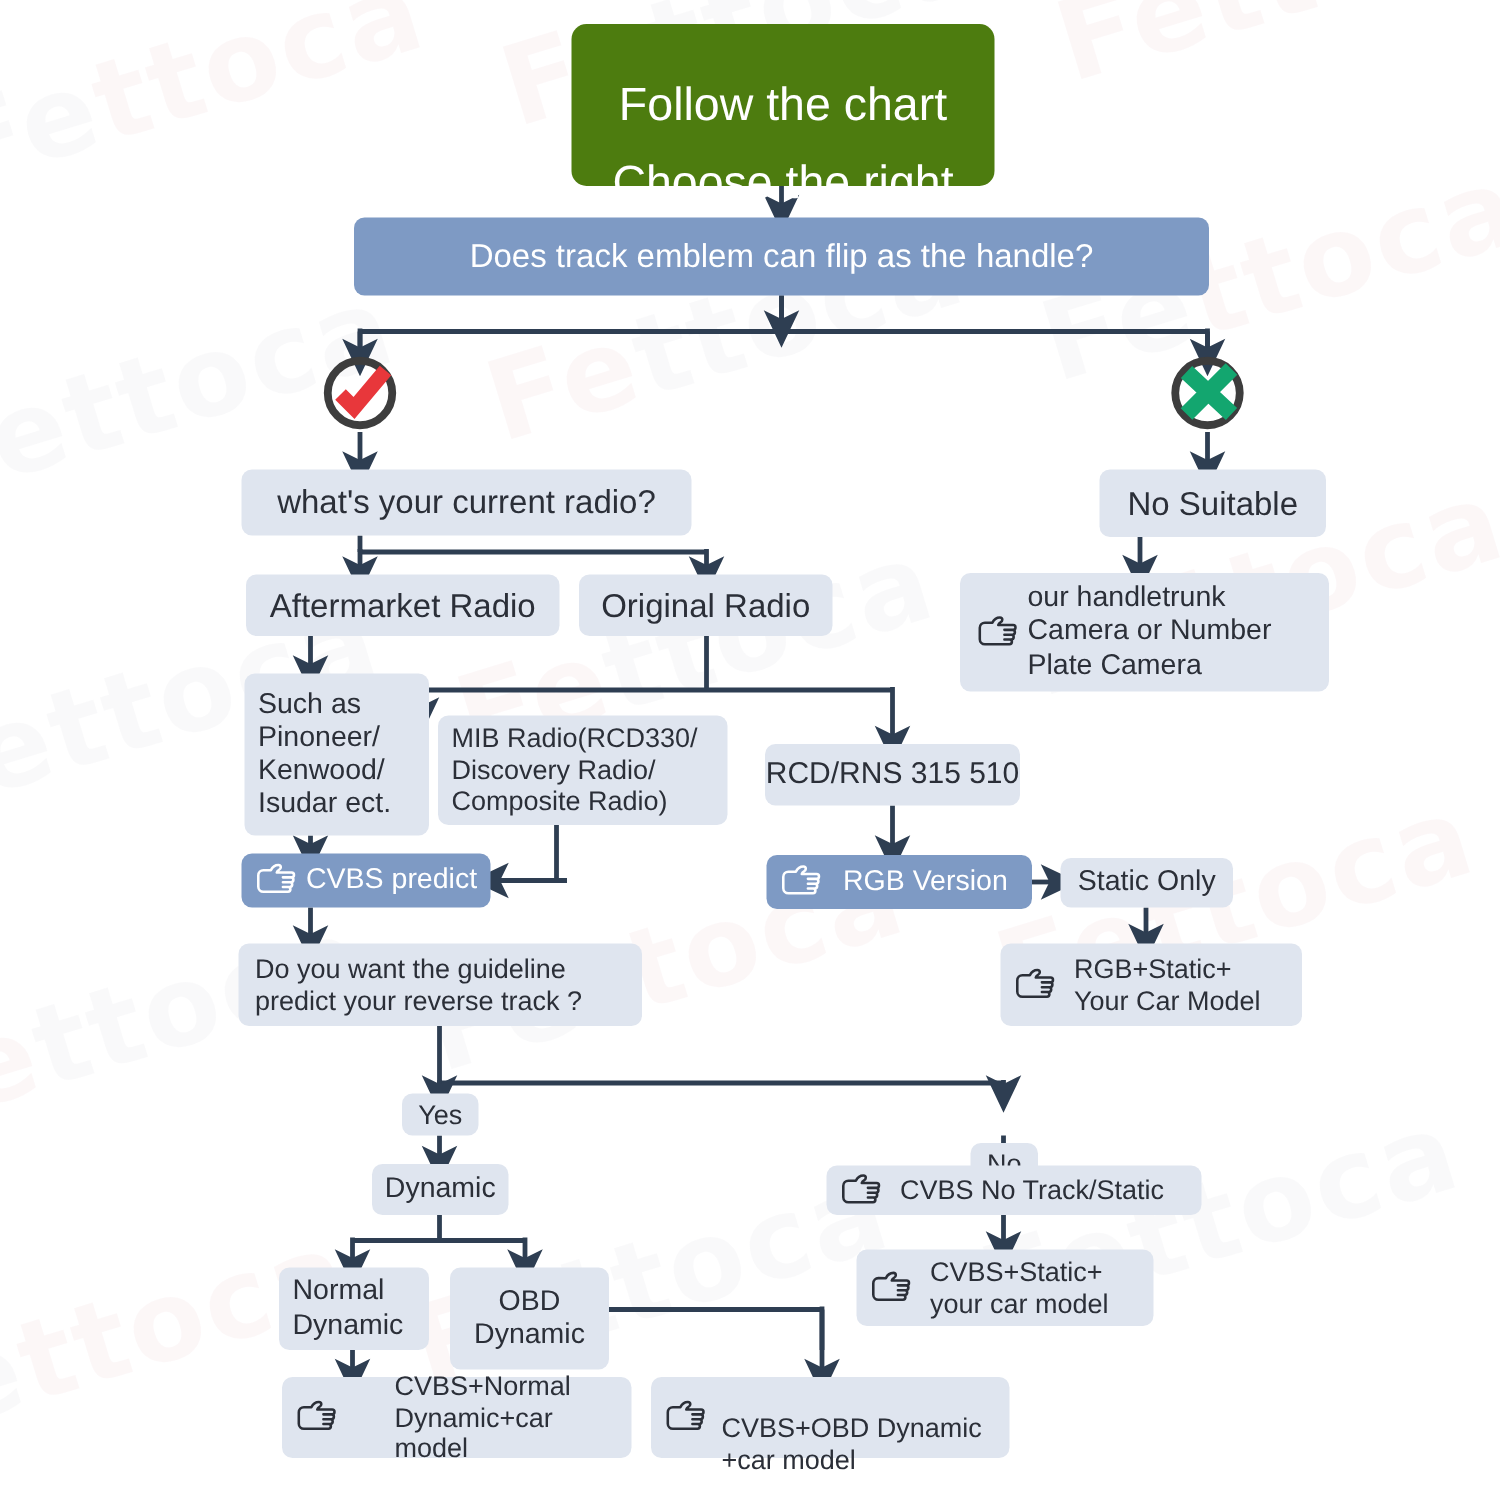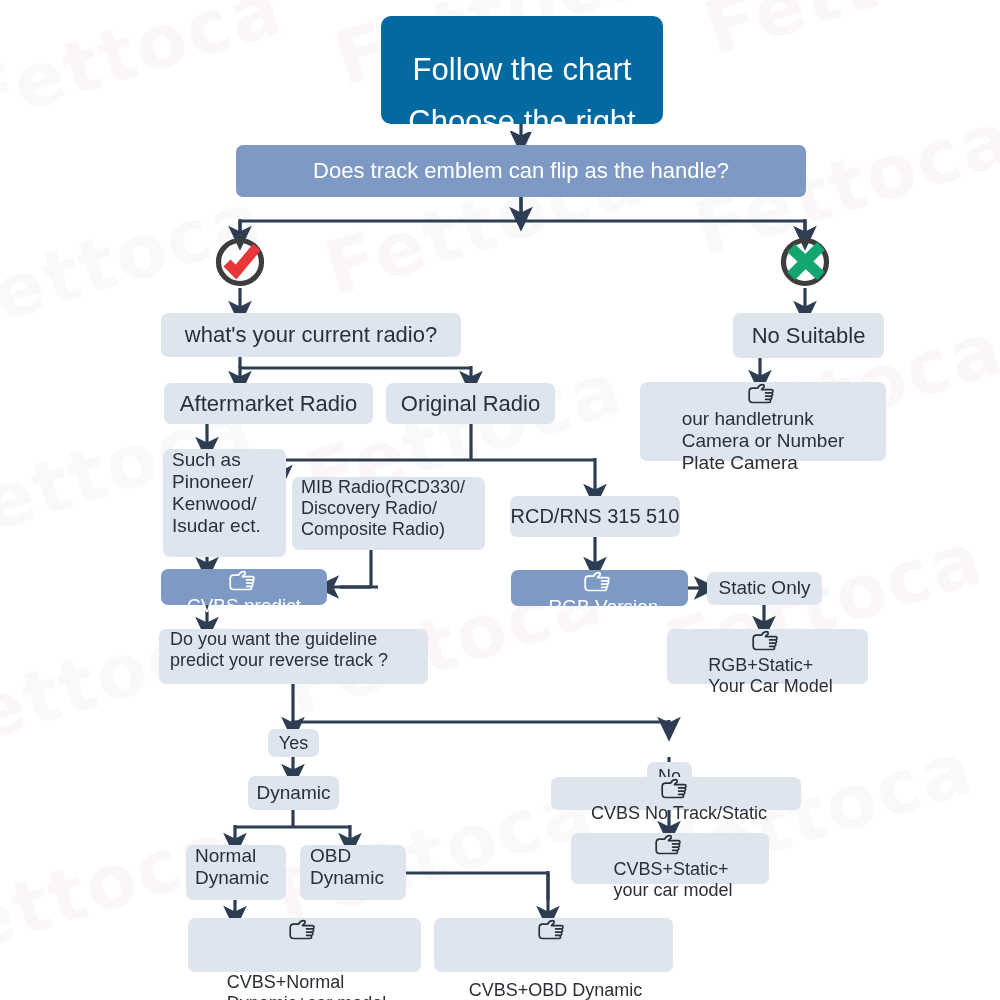--- a/index.html
+++ b/index.html
@@ -41,32 +41,32 @@
     box-sizing:border-box;
     border-radius:7px;
     display:flex;
     align-items:center;
     z-index:2;
     line-height:1.16;
   }
   .node .txt{display:block;width:100%;}
 
   .n-dark{
-    background:#0369a1;color:#ffffff;
+    background:#4d7c0f;color:#ffffff;
     border-radius:10px;
     justify-content:flex-start;
   }
   .n-mid{
     background:#7e9ac4;color:#ffffff;
   }
   .n-light{
     background:#dfe5ef;color:#2b2f38;
   }
   .center{justify-content:center;text-align:center;}
-  .left{justify-content:flex-start;text-align:left;flex-direction:column;}
+  .left{justify-content:flex-start;text-align:left;}
 
   
   .hand{
     flex:0 0 auto;
     display:inline-block;
     width:30px;height:26px;
     margin-right:5px;
   }
   .hand svg{display:block;width:30px;height:26px;}
   .withicon{align-items:center;}
@@ -338,21 +338,21 @@
       </svg>
     </span>
     <span class="txt" style="padding-left:6px;">CVBS  No Track/Static</span>
   </div>
 
   <div class="node n-light left" style="left:186px;top:845px;width:100px;height:55px;font-size:19px;padding:0 9px;">
     <span class="txt" style="white-space:pre-line;">Normal
 Dynamic</span>
   </div>
 
-  <div class="node n-light left" style="left:300px;top:845px;width:106px;height:55px;font-size:19px;padding:0 10px;">
+  <div class="node n-light left" style="left:300px;top:845px;width:106px;height:68px;font-size:19px;padding:0 10px;text-align:center;">
     <span class="txt" style="white-space:pre-line;">OBD
 Dynamic</span>
   </div>
 
   <div class="node n-light left withicon" style="left:571px;top:833px;width:198px;height:51px;font-size:18px;padding:0 8px;align-items:center;">
     <span class="hand">
       <svg viewBox="0 0 30 26">
         <path d="M3.2,9.5 C3.2,7.6 4.7,6.1 6.6,6.1 L11.6,6.1 C12.6,4.0 14.4,2.6 16.6,2.6
                  C17.5,2.6 18.2,3.3 18.2,4.2 C18.2,5.0 17.7,5.6 17.0,5.9
                  C16.2,6.3 15.7,6.9 15.5,7.7 L25.4,7.7 C26.3,7.7 27.0,8.4 27.0,9.3

